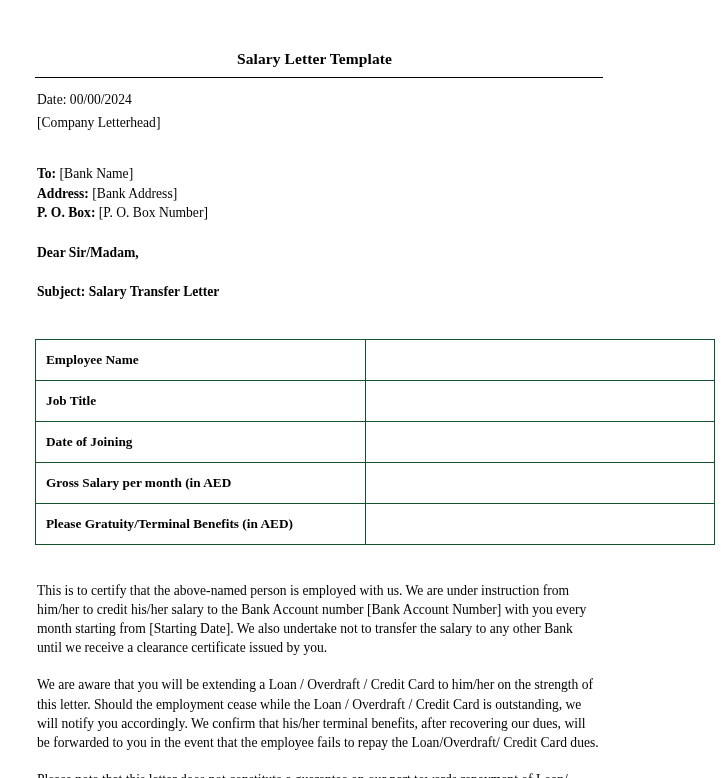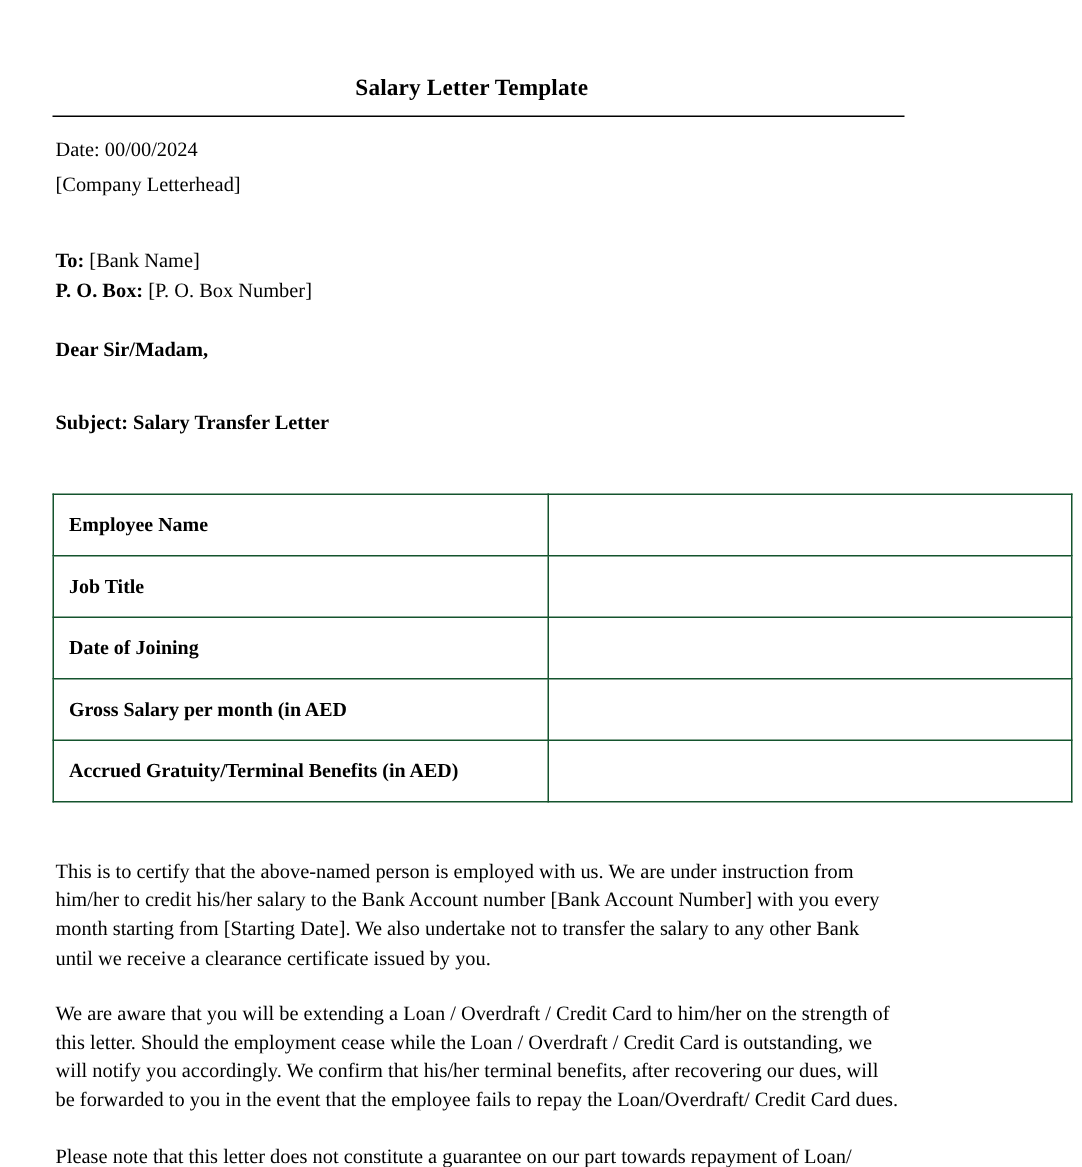--- a/index.html
+++ b/index.html
@@ -60,21 +60,21 @@
   .salutation {
     font-weight: bold;
     font-size: 13.6px;
     line-height: 17px;
     margin: 21px 0 0 0;
   }
   .subject {
     font-weight: bold;
     font-size: 13.6px;
     line-height: 17px;
-    margin: 32px 0 0 0;
+    margin: 22px 0 0 0;
   }
   table.info-table {
     border-collapse: collapse;
     width: 657px;
     margin: 39px 0 0 -2px;
     table-layout: fixed;
   }
   table.info-table td {
     border: 1px solid #14532d;
     height: 38px;
@@ -108,20 +108,21 @@
   <hr class="title-rule">
 
   <div class="content">
 
     <div class="date-line">Date: 00/00/2024</div>
 
     <div class="letterhead">[Company Letterhead]</div>
 
     <div class="addr-block">
       <div class="addr-line"><b>To:</b> <span>[Bank Name]</span></div>
+      <div class="addr-line"><b>Address:</b> <span>[Bank Address]</span></div>
       <div class="addr-line"><b>P. O. Box:</b> <span>[P. O. Box Number]</span></div>
     </div>
 
     <div class="salutation">Dear Sir/Madam,</div>
 
     <div class="subject">Subject: Salary Transfer Letter</div>
 
     <table class="info-table">
       <tbody>
         <tr>
@@ -134,21 +135,21 @@
         </tr>
         <tr>
           <td class="label-cell">Date of Joining</td>
           <td class="value-cell"></td>
         </tr>
         <tr>
           <td class="label-cell">Gross Salary per month (in AED</td>
           <td class="value-cell"></td>
         </tr>
         <tr>
-          <td class="label-cell">Accrued Gratuity/Terminal Benefits (in AED)</td>
+          <td class="label-cell">Please Gratuity/Terminal Benefits (in AED)</td>
           <td class="value-cell"></td>
         </tr>
       </tbody>
     </table>
 
     <p class="body-para para-gap-1">This is to certify that the above-named person is employed with us. We are under instruction from him/her to credit his/her salary to the Bank Account number [Bank Account Number] with you every month starting from [Starting Date]. We also undertake not to transfer the salary to any other Bank until we receive a clearance certificate issued by you.</p>
     <p class="body-para para-gap">We are aware that you will be extending a Loan / Overdraft / Credit Card to him/her on the strength of this letter. Should the employment cease while the Loan / Overdraft / Credit Card is outstanding, we will notify you accordingly. We confirm that his/her terminal benefits, after recovering our dues, will be forwarded to you in the event that the employee fails to repay the Loan/Overdraft/ Credit Card dues.</p>
     <p class="body-para para-gap">Please note that this letter does not constitute a guarantee on our part towards repayment of Loan/ Overdraft / Credit Card.</p>
 
   </div>

